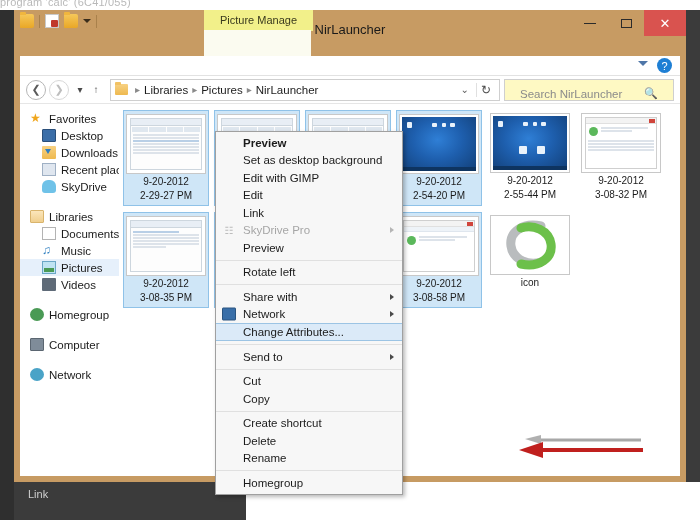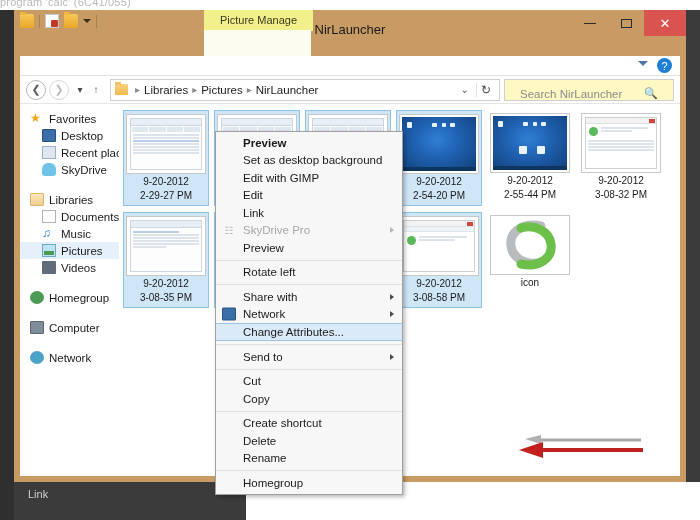--- a/index.html
+++ b/index.html
@@ -350,20 +350,24 @@
     <div id="sidebar">
       <div class="nav-item">
         <span class="nico i-star">★</span>
         <span>Favorites</span>
       </div>
       <div class="nav-item child">
         <span class="nico i-desktop"></span>
         <span>Desktop</span>
       </div>
       <div class="nav-item child">
+        <span class="nico i-downloads"></span>
+        <span>Downloads</span>
+      </div>
+      <div class="nav-item child">
         <span class="nico i-recent"></span>
         <span>Recent places</span>
       </div>
       <div class="nav-item child">
         <span class="nico i-skydrive"></span>
         <span>SkyDrive</span>
       </div>
 
       <div class="nav-gap"></div>
 

